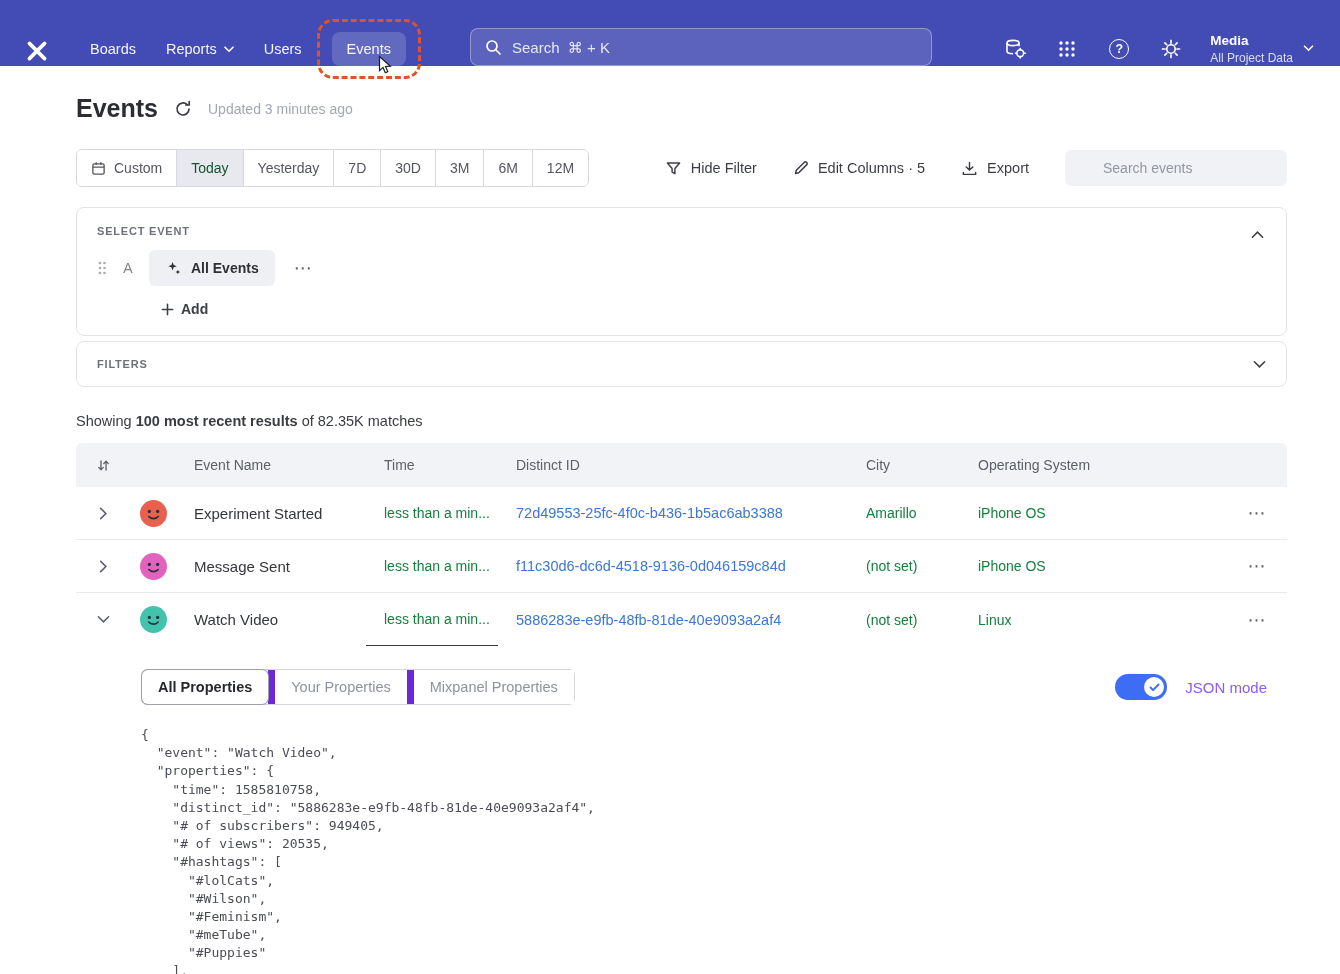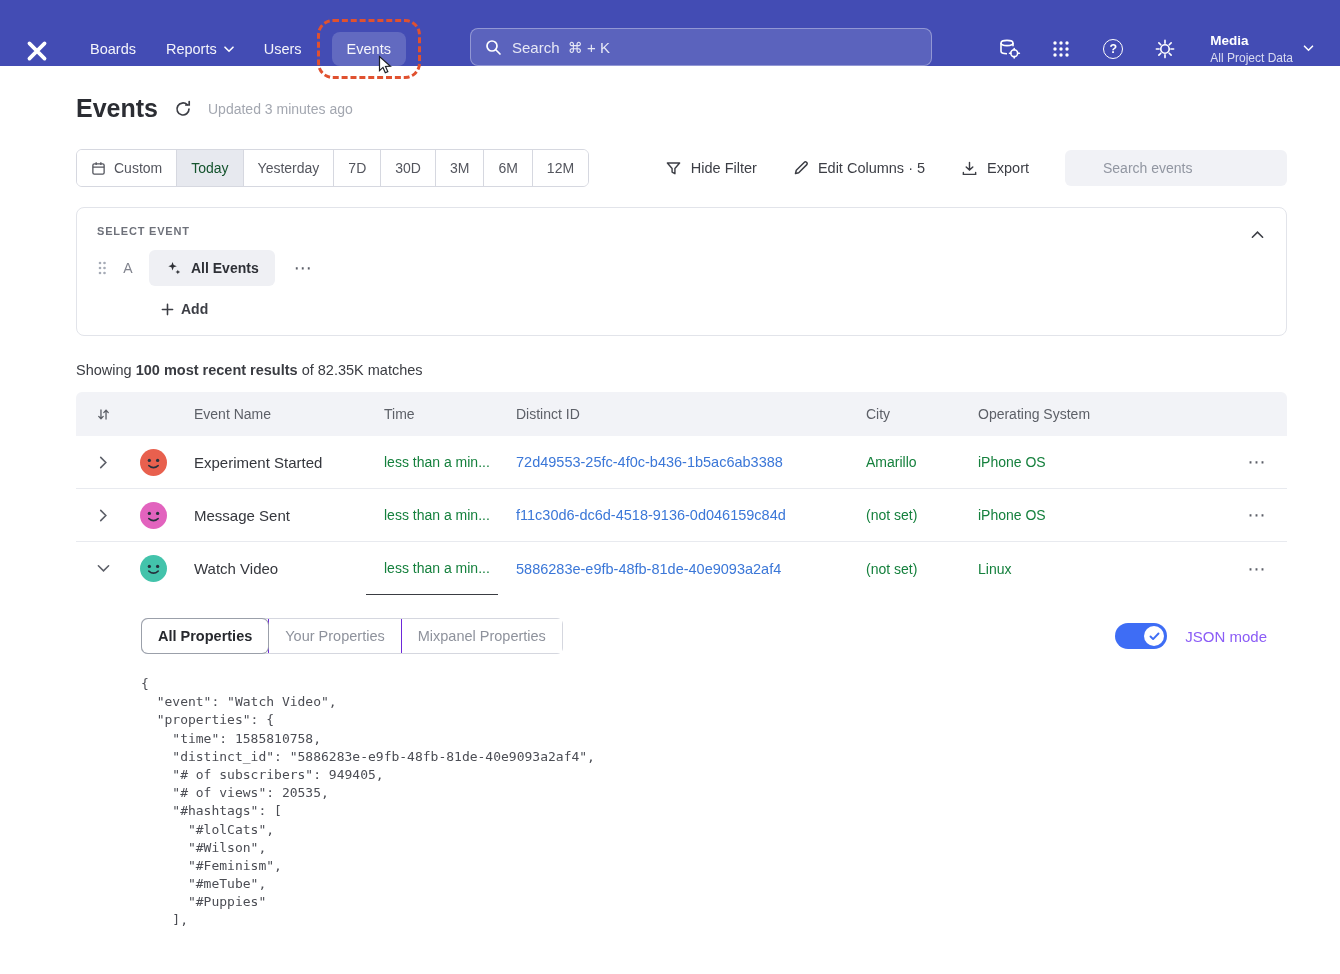--- a/index.html
+++ b/index.html
@@ -20,21 +20,21 @@
   .nav-search { margin-left: 64px; width: 462px; height: 38px; background: rgba(255,255,255,.13);
     border: 1px solid rgba(255,255,255,.34); border-radius: 8px; display: flex; align-items: center;
     padding: 0 14px; gap: 10px; }
   .nav-search input { flex: 1; background: transparent; border: none; outline: none;
     color: #fff; font-size: 15px; font-family: inherit; }
   .nav-search input::placeholder { color: rgba(255,255,255,.85); }
   .nav-right { margin-left: auto; display: flex; align-items: center; gap: 26px; }
   .nav-icon-btn { width: 26px; height: 26px; display: flex; align-items: center; justify-content: center; cursor: pointer; }
   .help-circle { width: 20px; height: 20px; border: 1.7px solid #fff; border-radius: 50%;
     display: flex; align-items: center; justify-content: center; color: #fff; font-size: 12.5px; font-weight: 700; }
-  .project-selector { display: flex; align-items: center; gap: 10px; cursor: pointer; margin-left: 6px; }
+  .project-selector { display: flex; align-items: center; gap: 10px; cursor: pointer; }
   .project-text { display: flex; flex-direction: column; line-height: 1.35; }
   .project-name { color: #fff; font-size: 13.5px; font-weight: 700; }
   .project-scope { color: rgba(255,255,255,.8); font-size: 12px; }
 
   
   .main { padding: 28px 53px 0 76px; }
   .page-head { display: flex; align-items: center; gap: 16px; }
   .page-title { font-size: 25px; font-weight: 700; color: #2b2d33; }
   .updated-text { color: #a3a7b0; font-size: 14px; }
   .refresh-btn { display: flex; align-items: center; cursor: pointer; }
@@ -82,21 +82,21 @@
   .ev-name { font-size: 15px; color: #35373d; }
   .t-dim { font-size: 14px; color: #15803d; }
   .id-link { font-size: 14.5px; color: #3B77D8; text-decoration: none; cursor: pointer; }
   .expander { background: none; border: none; cursor: pointer; display: flex; align-items: center; justify-content: center; width: 100%; }
 
   
   .detail { padding: 23px 20px 0 65px; }
   .detail-head { display: flex; align-items: center; justify-content: space-between; }
   .ptabs { display: inline-flex; border: 1px solid #d5d7df; border-radius: 6px; }
   .ptab { height: 34px; padding: 0 16px; display: flex; align-items: center; font-size: 14.5px;
-    color: #8e929c; background: #fff; border: none; border-left: 1px solid #6d28d9; font-family: inherit; cursor: pointer; }
+    color: #8e929c; background: #fff; border: none; border-left: 7px solid #6d28d9; font-family: inherit; cursor: pointer; }
   .ptab:first-child { border-left: none; border-radius: 6px 0 0 6px; }
   .ptab.active { color: #27292e; font-weight: 700; position: relative; z-index: 2;
     box-shadow: 0 0 0 1px #9ba0aa; border-radius: 6px; background: #fff; }
   .json-mode { display: flex; align-items: center; gap: 18px; }
   .json-mode-label { font-size: 15px; color: #8b5cf6; }
   .toggle { width: 52px; height: 26px; border-radius: 13px; background: #3E6DF5; position: relative; cursor: pointer; border: none; }
   .knob { position: absolute; right: 3px; top: 3px; width: 20px; height: 20px; border-radius: 50%;
     background: #fff; display: flex; align-items: center; justify-content: center; }
   .json-block { margin-top: 21px; font-family: "DejaVu Sans Mono", "Liberation Mono", monospace;
     font-size: 13px; line-height: 1.4; color: #4b4d54; white-space: pre; }
@@ -264,20 +264,28 @@
       <button class="more-dots">⋯</button>
     </div>
     <button class="add-btn">
       <svg width="13" height="13" viewBox="0 0 14 14">
         <path d="M7 1.5v11M1.5 7h11" stroke="#3c3e45" stroke-width="1.7" stroke-linecap="round"></path>
       </svg>
       <span>Add</span>
     </button>
   </section>
 
+  <section class="card filters">
+    <div class="card-label">FILTERS</div>
+    <span class="card-chevron">
+      <svg width="13" height="9" viewBox="0 0 14 9">
+          <path d="M1.5 1.5L7 7l5.5-5.5" stroke="#3c3e45" stroke-width="1.7" fill="none" stroke-linecap="round"></path>
+        </svg>
+    </span>
+  </section>
 
   <p class="results-line"><span>Showing </span><b>100 most recent results</b><span> of 82.35K matches</span></p>
 
   <div class="table">
     <div class="trow thead">
       <span class="cell center">
         <svg width="15" height="15" viewBox="0 0 16 16" fill="none" stroke="#5d6068" stroke-width="1.4" stroke-linecap="round" stroke-linejoin="round">
           <path d="M5.3 3.2v9.3M5.3 12.5L2.9 10M5.3 12.5L7.7 10"></path>
           <path d="M10.7 12.8V3.5M10.7 3.5L8.3 6M10.7 3.5L13.1 6"></path>
         </svg>

